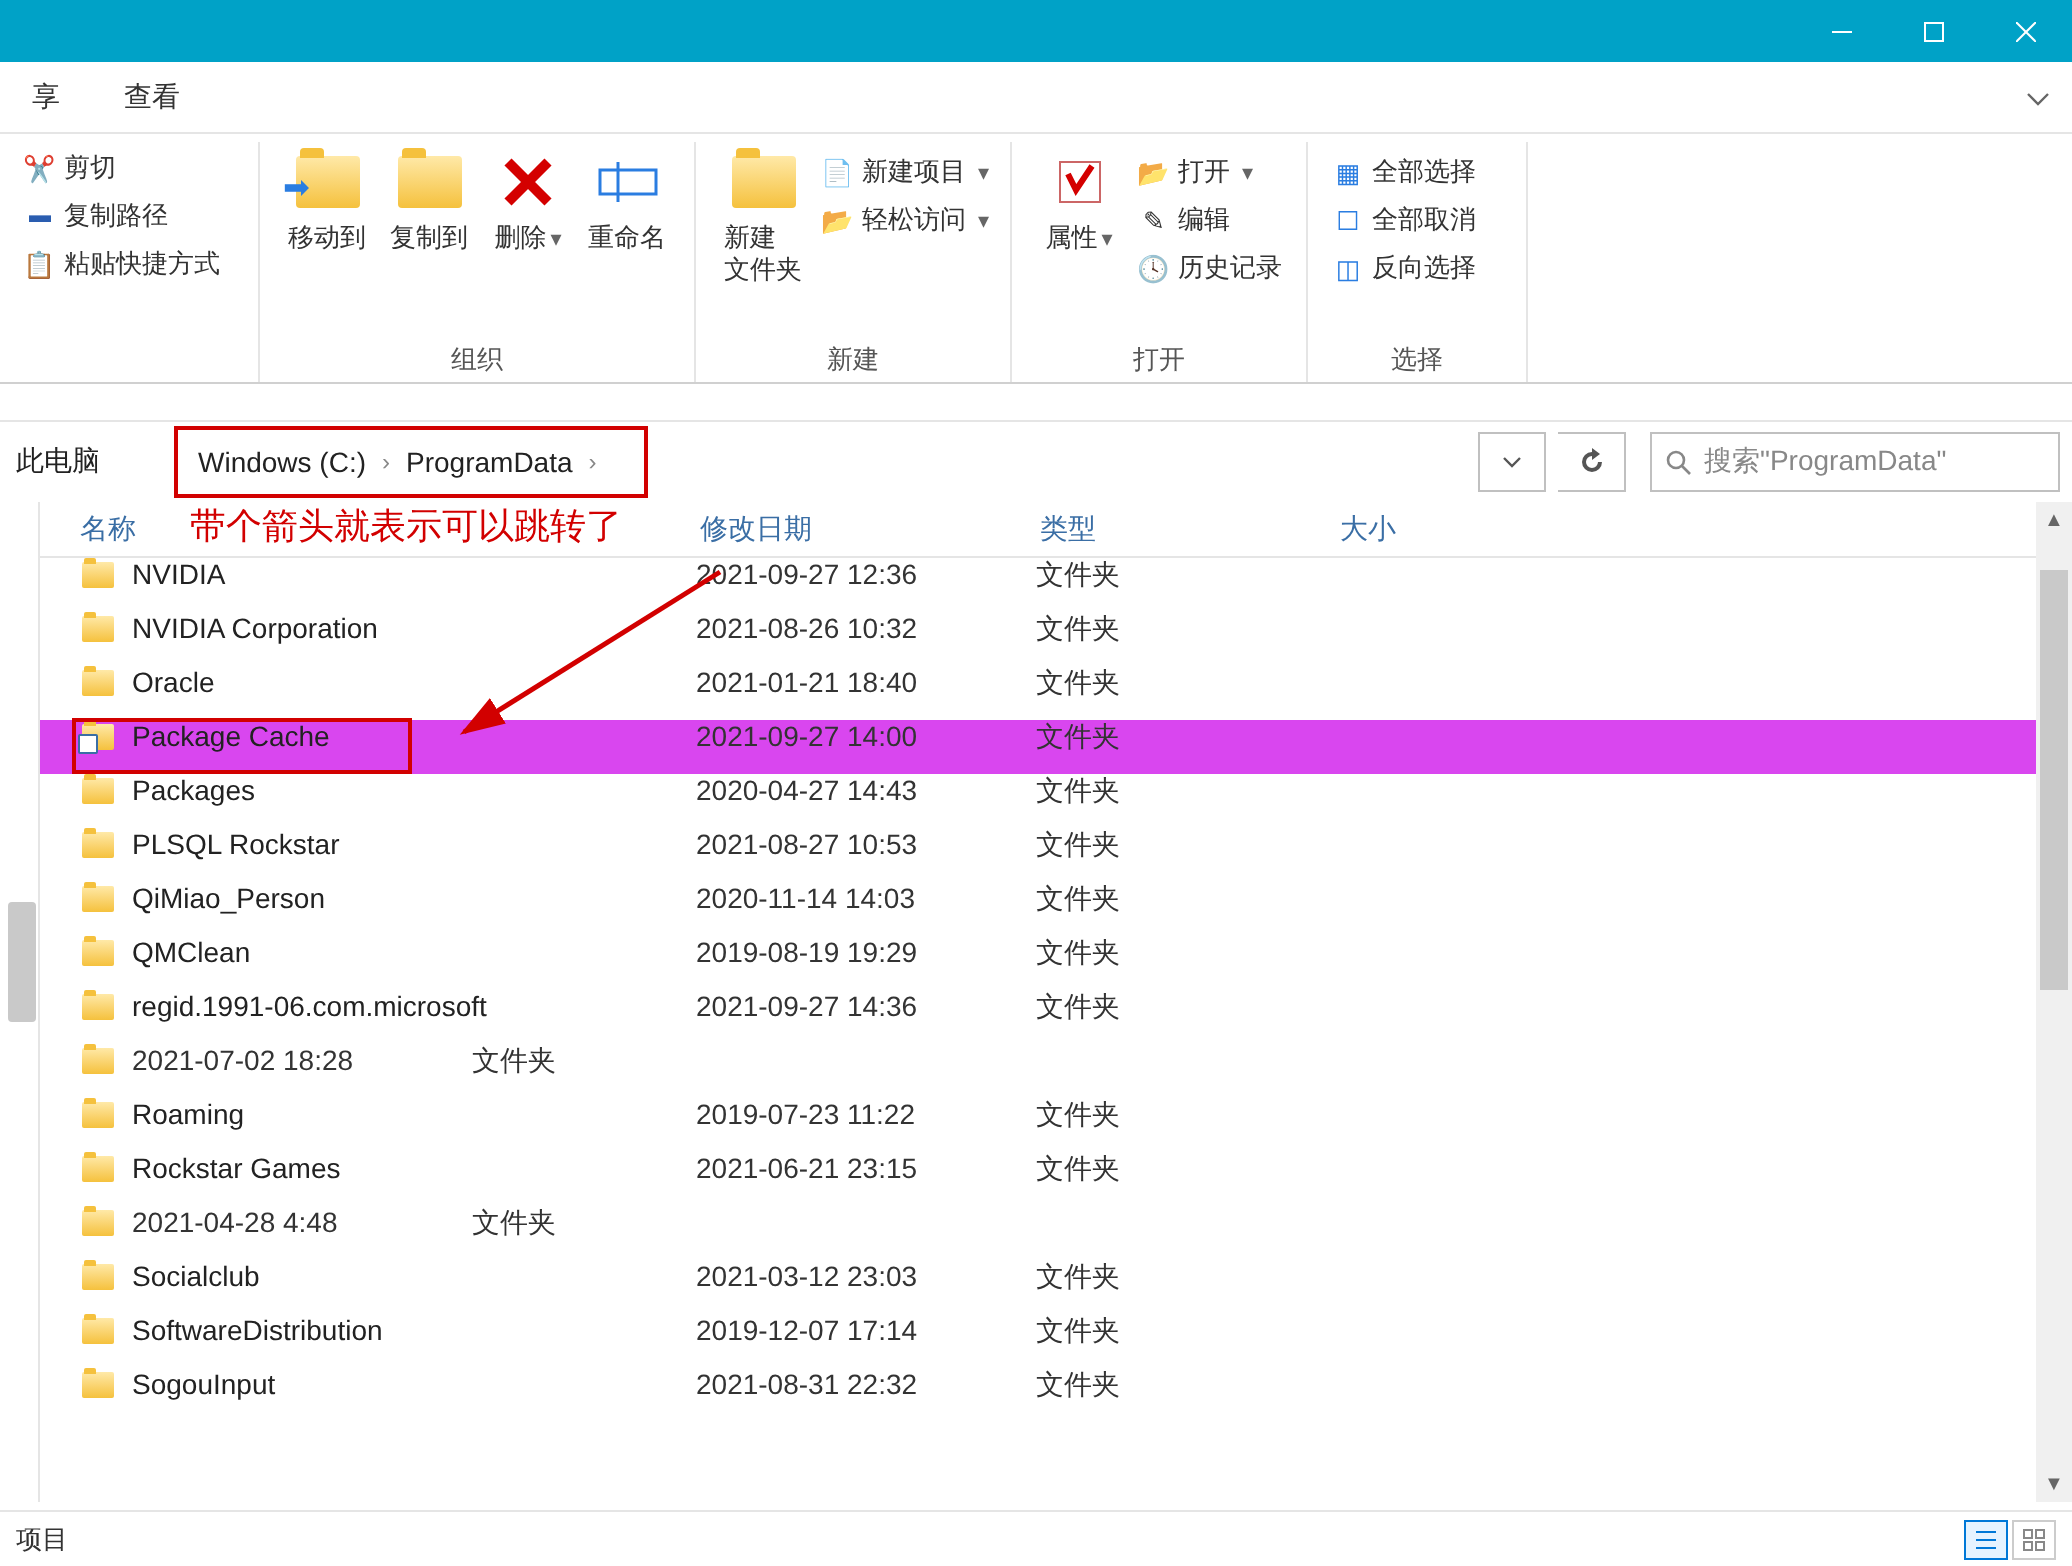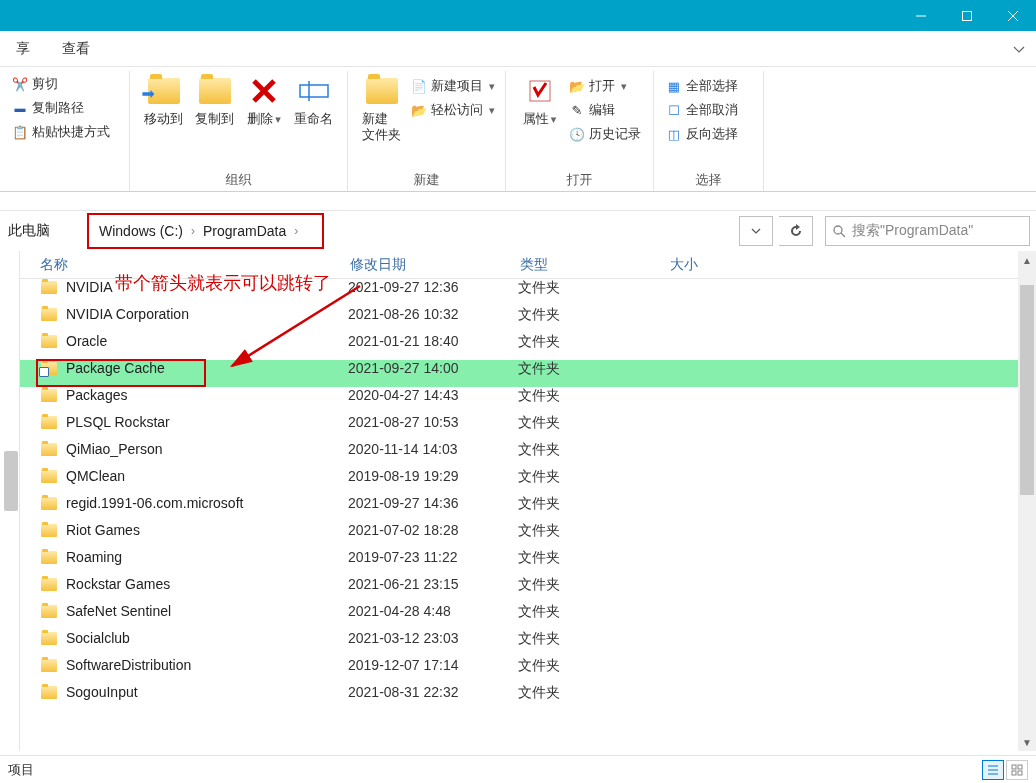--- a/index.html
+++ b/index.html
@@ -43,21 +43,21 @@
 .left-sliver { width: 20px; border-right: 1px solid #e5e5e5; position: relative; }
 .left-sliver .sb { position: absolute; right: 1px; top: 200px; width: 14px; height: 60px; background: #c9c9c9; border-radius: 2px; }
 .file-pane { flex: 1; position: relative; overflow: hidden; }
 .columns { display: flex; font-size: 14px; color: #3a6ea5; border-bottom: 1px solid #e5e5e5; height: 28px; align-items: center; padding-left: 20px; }
 .col-name { width: 310px; }
 .col-date { width: 170px; }
 .col-type { width: 150px; }
 .col-size { width: 100px; }
 .rows { }
 .row { display: flex; align-items: flex-start; height: 27px; padding-left: 20px; font-size: 14px; color: #222; }
-.row.selected { background: #86efac; }
+.row.selected { background: #d946ef; }
 .row .fic { width: 18px; height: 16px; margin-right: 8px; display: inline-flex; align-items: center; justify-content: center; }
 .folder-ic { width: 16px; height: 13px; background: linear-gradient(#ffe9a8, #f5c13d); border-radius: 1px; position: relative; display: inline-block; }
 .folder-ic::before { content: ""; position: absolute; top: -2px; left: 1px; width: 6px; height: 3px; background: #f5c13d; border-radius: 1px 1px 0 0; }
 .folder-ic.sc::after { content: ""; position: absolute; bottom: -2px; left: -2px; width: 8px; height: 8px; background: #fff; border: 1px solid #3a6ea5; border-radius: 1px; }
 .row .cname { width: 282px; }
 .row .cdate { width: 170px; color: #333; }
 .row .ctype { width: 150px; color: #333; }
 .row .csize { width: 100px; }
 .right-scroll { width: 18px; background: #f0f0f0; position: relative; }
 .right-scroll .thumb { position: absolute; top: 34px; left: 2px; width: 14px; height: 210px; background: #c9c9c9; }
@@ -357,21 +357,20 @@
           </span>
           <span class="cname">regid.1991-06.com.microsoft</span>
           <span class="cdate">2021-09-27 14:36</span>
           <span class="ctype">文件夹</span>
           <span class="csize"></span>
         </div>
         <div class="row">
           <span class="fic">
             <span class="folder-ic"></span>
           </span>
-          <span class="cname">Riot Games</span>
           <span class="cdate">2021-07-02 18:28</span>
           <span class="ctype">文件夹</span>
           <span class="csize"></span>
         </div>
         <div class="row">
           <span class="fic">
             <span class="folder-ic"></span>
           </span>
           <span class="cname">Roaming</span>
           <span class="cdate">2019-07-23 11:22</span>
@@ -384,21 +383,20 @@
           </span>
           <span class="cname">Rockstar Games</span>
           <span class="cdate">2021-06-21 23:15</span>
           <span class="ctype">文件夹</span>
           <span class="csize"></span>
         </div>
         <div class="row">
           <span class="fic">
             <span class="folder-ic"></span>
           </span>
-          <span class="cname">SafeNet Sentinel</span>
           <span class="cdate">2021-04-28 4:48</span>
           <span class="ctype">文件夹</span>
           <span class="csize"></span>
         </div>
         <div class="row">
           <span class="fic">
             <span class="folder-ic"></span>
           </span>
           <span class="cname">Socialclub</span>
           <span class="cdate">2021-03-12 23:03</span>
@@ -418,21 +416,21 @@
           <span class="fic">
             <span class="folder-ic"></span>
           </span>
           <span class="cname">SogouInput</span>
           <span class="cdate">2021-08-31 22:32</span>
           <span class="ctype">文件夹</span>
           <span class="csize"></span>
         </div>
       </div>
 
-    <div class="annotation-text" style="left:75px; top:20px;margin-left:20px;">带个箭头就表示可以跳转了</div>
+    <div class="annotation-text" style="left:75px; top:0;">带个箭头就表示可以跳转了</div>
     <svg class="red-arrow" style="left:200px; top:30px;" width="150" height="95" viewBox="0 0 150 95">
       <defs>
           <marker id="ah" markerWidth="10" markerHeight="10" refX="8" refY="3" orient="auto">
             <path d="M0,0 L0,6 L9,3 z" fill="#d20000"></path>
           </marker>
         </defs>
       <line x1="140" y1="5" x2="12" y2="85" stroke="#d20000" stroke-width="2.5" marker-end="url(#ah)"></line>
     </svg>
     <div class="red-box-sel" style="left:16px; top:108px; width:170px; height:28px;"></div>
   </div>

